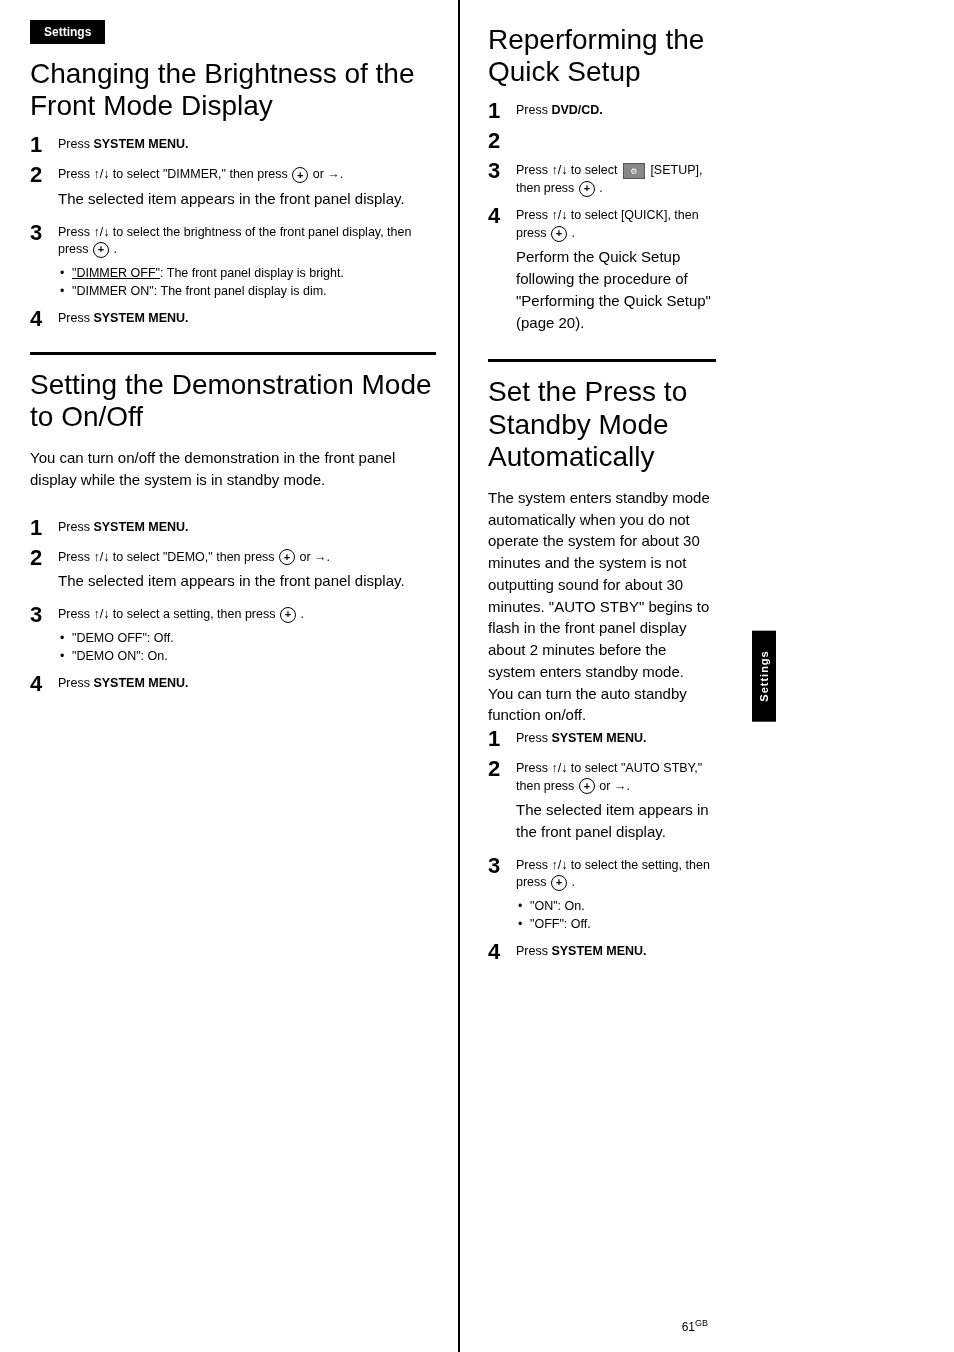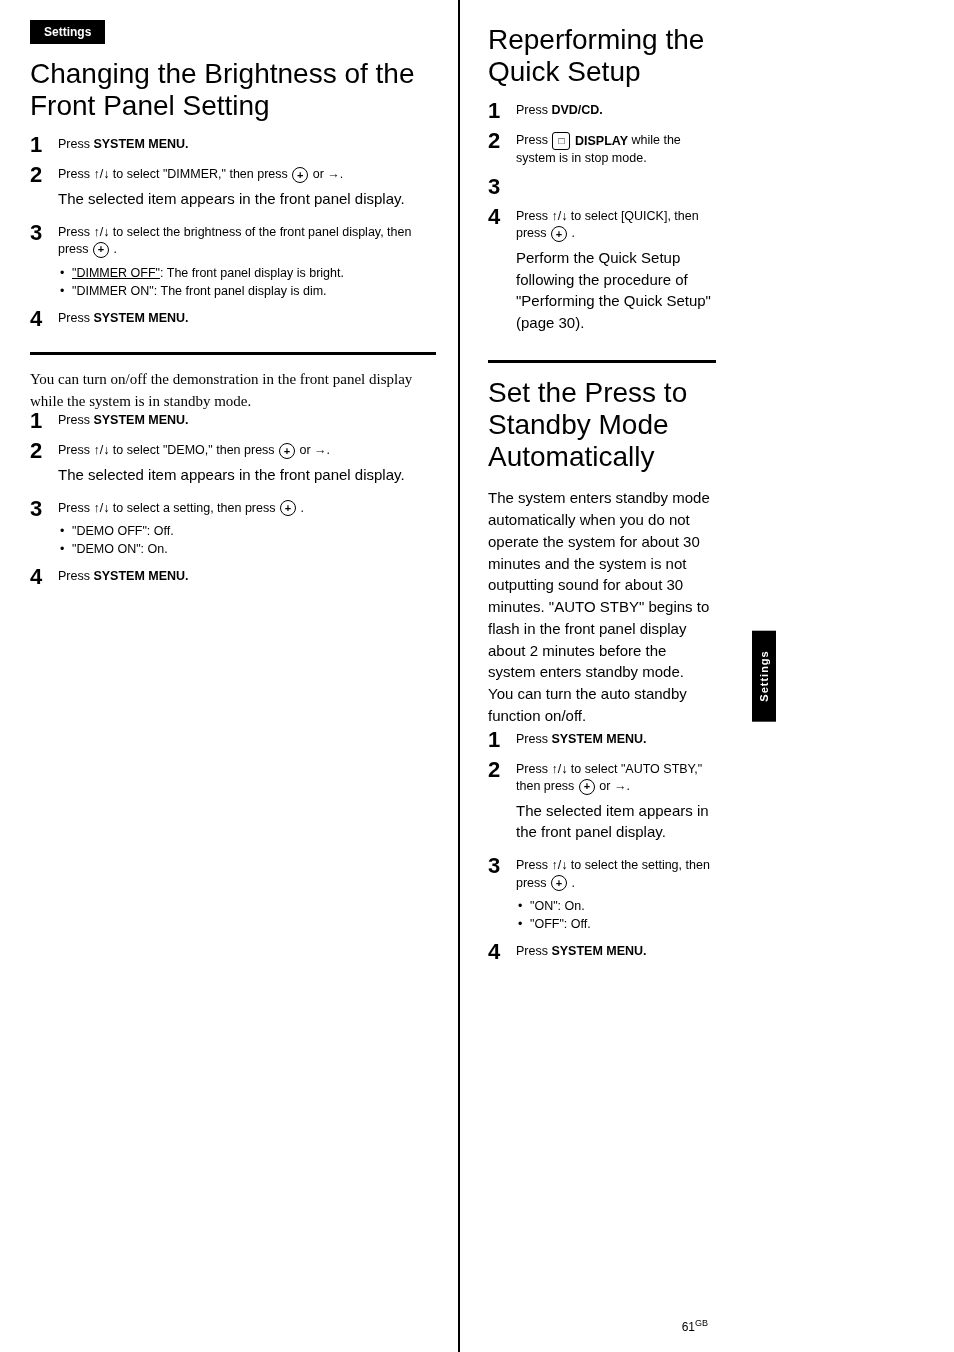--- a/index.html
+++ b/index.html
@@ -182,21 +182,21 @@
 
 <div class="page-container">
   <div class="main-content">
 
     <div class="left-col">
       
       <div class="settings-tab">Settings</div>
 
       
       <div>
-        <h1 class="section-title-large">Changing the Brightness of the Front Panel Setting</h1>
+        <h1 class="section-title-large">Changing the Brightness of the Front Mode Display</h1>
         <ol class="steps-list">
 
           <li class="step-item">
             <span class="step-number">1</span>
             <div class="step-content">
               Press <strong>SYSTEM MENU.</strong>
             </div>
           </li>
 
           <li class="step-item">
@@ -224,21 +224,22 @@
               Press <strong>SYSTEM MENU.</strong>
             </div>
           </li>
         </ol>
       </div>
 
       <hr class="section-divider">
 
       
       <div>
-        <p class="step-sub-text" style="margin-bottom:0;font-family:Liberation Serif, serif;">You can turn on/off the demonstration in the front panel display while the system is in standby mode.</p>
+        <h2 class="section-title-large">Setting the Demonstration Mode to On/Off</h2>
+        <p class="step-sub-text" style="margin-bottom:28px;">You can turn on/off the demonstration in the front panel display while the system is in standby mode.</p>
         <ol class="steps-list">
 
           <li class="step-item">
             <span class="step-number">1</span>
             <div class="step-content">
               Press <strong>SYSTEM MENU.</strong>
             </div>
           </li>
 
           <li class="step-item">
@@ -278,34 +279,34 @@
 
           <li class="step-item">
             <span class="step-number">1</span>
             <div class="step-content">
               Press <strong>DVD/CD.</strong>
             </div>
           </li>
 
           <li class="step-item">
             <span class="step-number">2</span>
-            <div class="step-content">
-              Press <span class="display-btn-icon">□</span> <strong>DISPLAY</strong> while the system is in stop mode.
-            </div>
           </li>
 
           <li class="step-item">
             <span class="step-number">3</span>
+            <div class="step-content">
+              Press ↑/↓ to select <span class="setup-icon">⚙</span> [SETUP], then press <span class="circle-icon">+</span> .
+            </div>
           </li>
 
           <li class="step-item">
             <span class="step-number">4</span>
             <div class="step-content">
               Press ↑/↓ to select [QUICK], then press <span class="circle-icon">+</span> .
-              <div class="step-sub-text">Perform the Quick Setup following the procedure of "Performing the Quick Setup" (page 30).</div>
+              <div class="step-sub-text">Perform the Quick Setup following the procedure of "Performing the Quick Setup" (page 20).</div>
             </div>
           </li>
         </ol>
       </div>
 
       <hr class="section-divider">
 
       <div>
         <h2 class="section-title-large">Set the Press to Standby Mode Automatically</h2>
         <p class="step-sub-text" style="margin-bottom:4px; white-space: pre-line;">The system enters standby mode automatically when you do not operate the system for about 30 minutes and the system is not outputting sound for about 30 minutes. "AUTO STBY" begins to flash in the front panel display about 2 minutes before the system enters standby mode.

